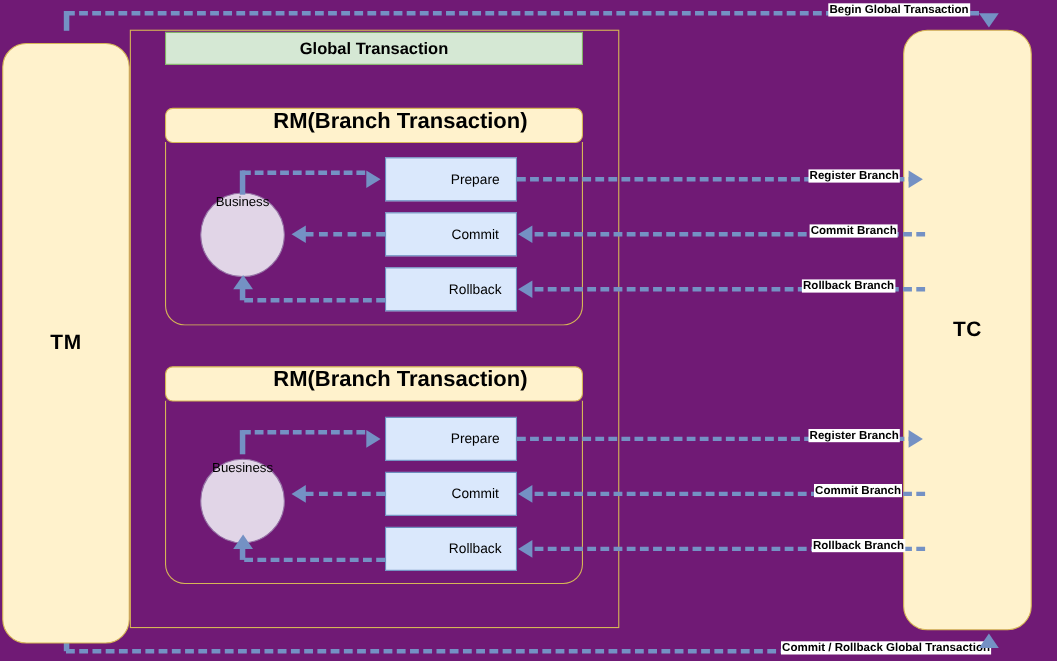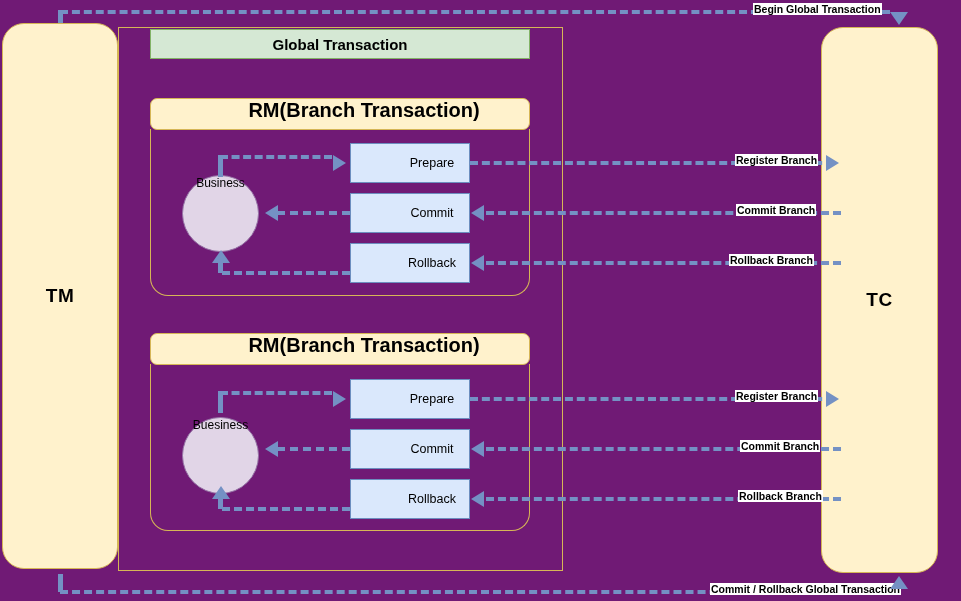--- a/index.html
+++ b/index.html
@@ -160,21 +160,21 @@
   <div class="abs h-dash" style="left:60px; top:10px; width:830px;"></div>
   <div class="abs v-stub" style="left:58px; top:10px; width:5px; height:18px;"></div>
   <div class="abs edge-label" style="left:753px; top:3px;">Begin Global Transaction</div>
   <div class="abs arrow arrow-down" style="left:890px; top:12px;"></div>
 
   <div class="abs h-dash" style="left:60px; top:590px; width:838px;"></div>
   <div class="abs v-stub" style="left:58px; top:574px; width:5px; height:18px;"></div>
   <div class="abs edge-label" style="left:710px; top:583px;">Commit / Rollback Global Transaction</div>
   <div class="abs arrow arrow-up" style="left:890px; top:576px;"></div>
 
-  <div class="abs actor-box" style="left:2px; top:23px; width:116px; height:546px;">
+  <div class="abs actor-box" style="left:2px; top:39px; width:116px; height:546px;">
     <span class="actor-label">TM</span>
   </div>
 
   <div class="abs actor-box" style="left:821px; top:27px; width:117px; height:546px;">
     <span class="actor-label">TC</span>
   </div>
 
   <div class="abs outer-container" style="left:118px; top:27px; width:445px; height:544px;"></div>
 
   <div class="abs global-bar" style="left:150px; top:29px; width:380px; height:30px;">

